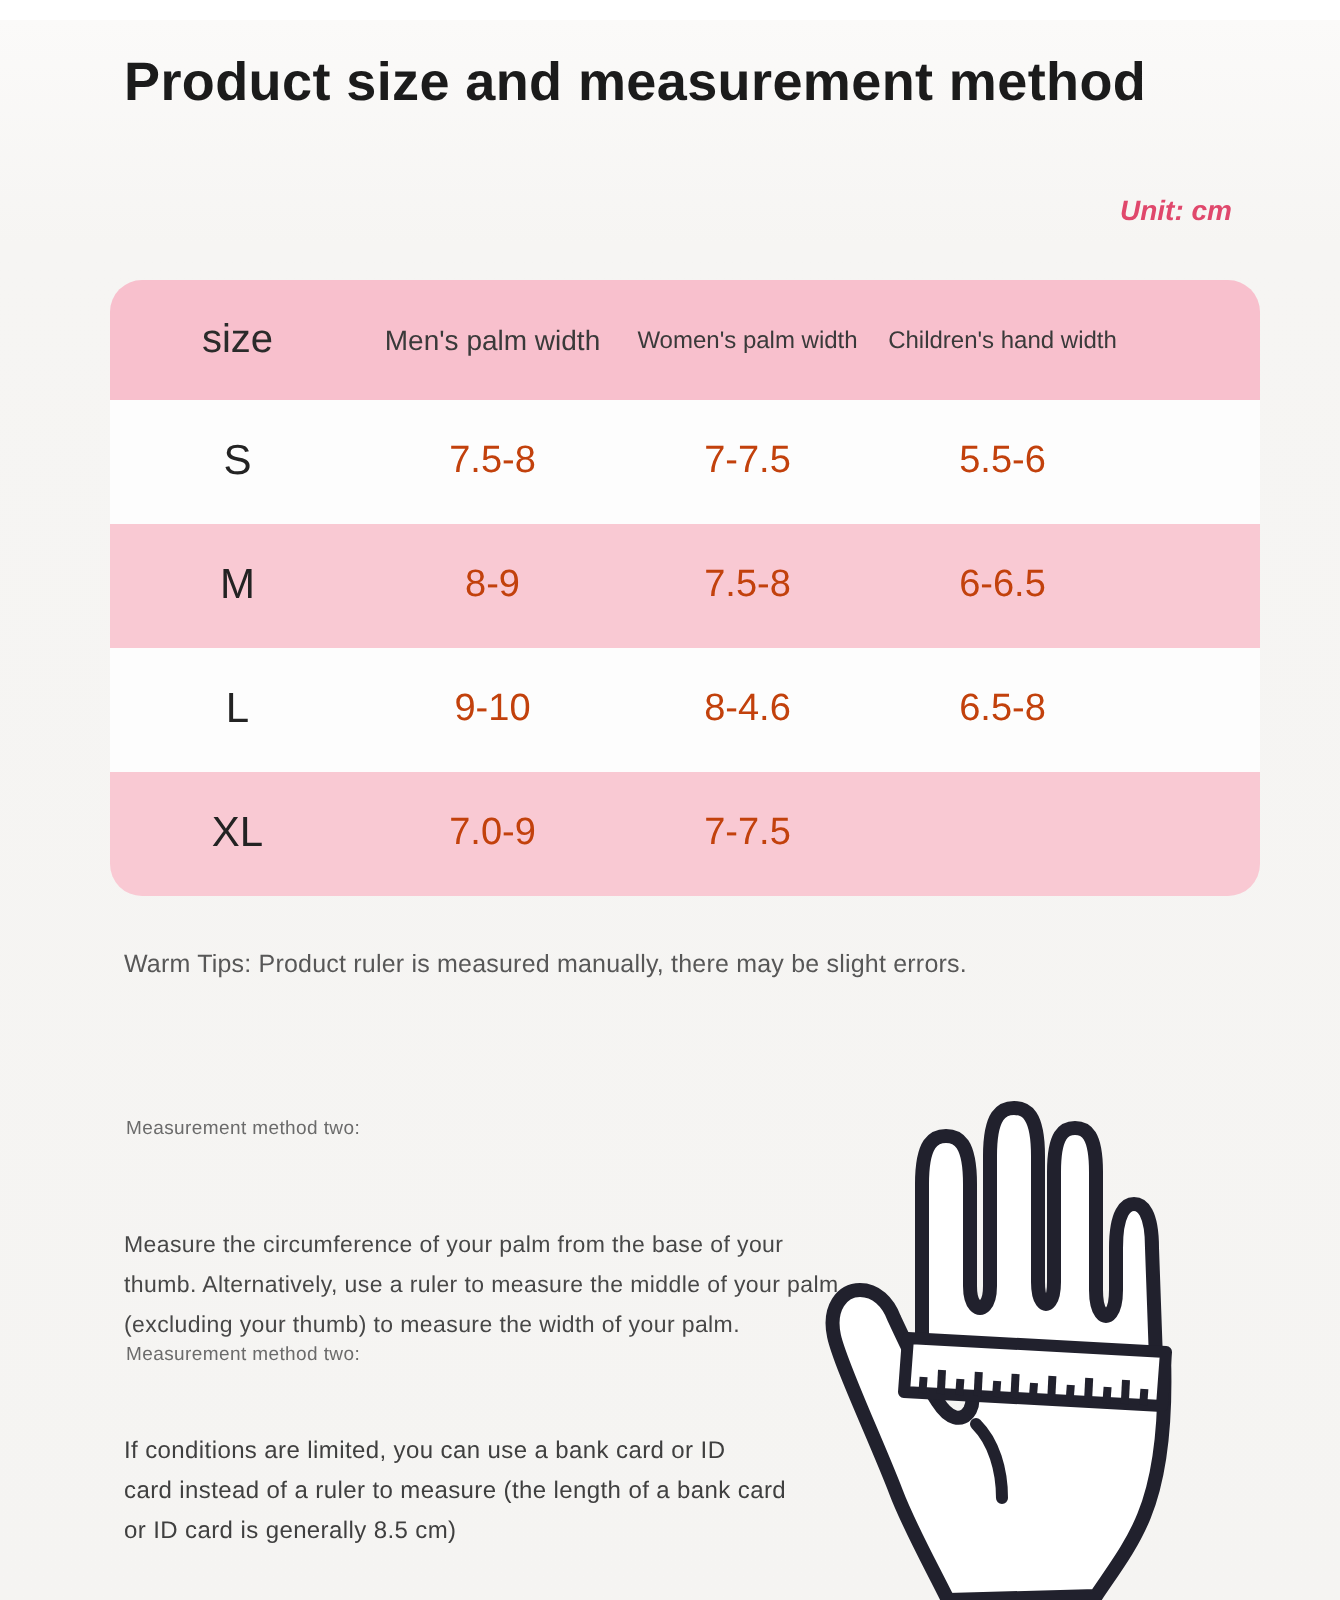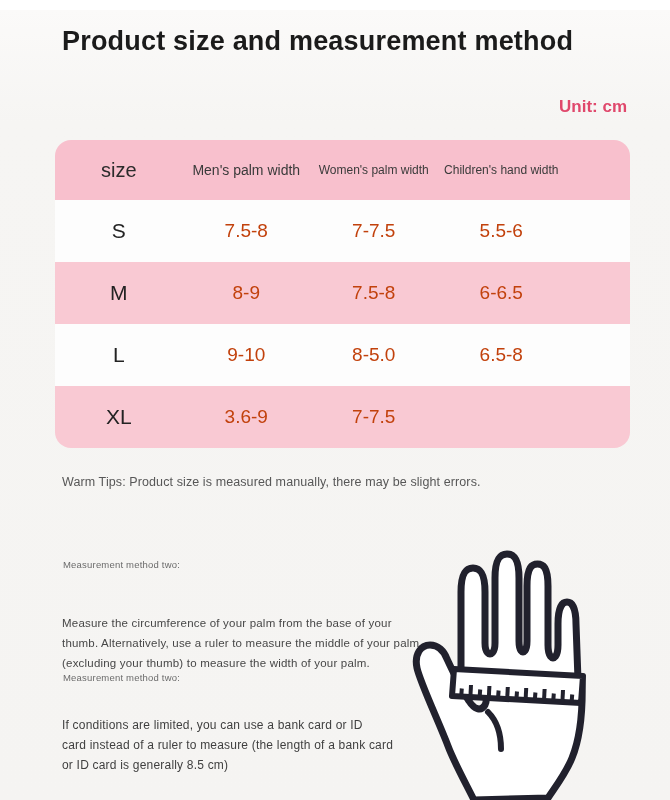--- a/index.html
+++ b/index.html
@@ -10,22 +10,22 @@
     font-family:"Liberation Sans",sans-serif;
     overflow:hidden;
     margin-top:10px;
   }
   .page-title{
     position:absolute;left:62px;top:16px;
     font-size:27px;font-weight:700;color:#1b1b1b;letter-spacing:.2px;
     margin:0;
   }
   .unit-label{
-    position:absolute;right:43px;top:87px;
-    font-size:17px;font-weight:700;color:#e0486c;
+    position:absolute;right:54px;top:87px;
+    font-size:14px;font-weight:700;color:#e0486c;font-style:italic;
   }
   .size-table{
     position:absolute;left:55px;top:130px;width:575px;
     border-radius:16px;overflow:hidden;
   }
   .thead,.trow{
     display:grid;grid-template-columns:repeat(4,1fr);
     align-items:center;box-sizing:border-box;padding-right:65px;
   }
   .thead{height:60px;background:#f8c0cd;}
@@ -85,32 +85,32 @@
     <div class="trow row-pink">
       <div class="td td-size">M</div>
       <div class="td">8-9</div>
       <div class="td">7.5-8</div>
       <div class="td">6-6.5</div>
     </div>
 
     <div class="trow row-white">
       <div class="td td-size">L</div>
       <div class="td">9-10</div>
-      <div class="td">8-5.0</div>
+      <div class="td">8-4.6</div>
       <div class="td">6.5-8</div>
     </div>
 
     <div class="trow row-pink">
       <div class="td td-size">XL</div>
-      <div class="td">3.6-9</div>
+      <div class="td">7.0-9</div>
       <div class="td">7-7.5</div>
     </div>
   </div>
 
-  <div class="warm-tips">Warm Tips: Product size is measured manually, there may be slight errors.</div>
+  <div class="warm-tips">Warm Tips: Product ruler is measured manually, there may be slight errors.</div>
 
   <div class="method-label m1-label">Measurement method two:</div>
   <div class="method-text m1-text">Measure the circumference of your palm from the base of your
 thumb. Alternatively, use a ruler to measure the middle of your palm
 (excluding your thumb) to measure the width of your palm.</div>
 
   <div class="method-label m2-label">Measurement method two:</div>
   <div class="method-text m2-text">If conditions are limited, you can use a bank card or ID
 card instead of a ruler to measure (the length of a bank card
 or ID card is generally 8.5 cm)</div>

